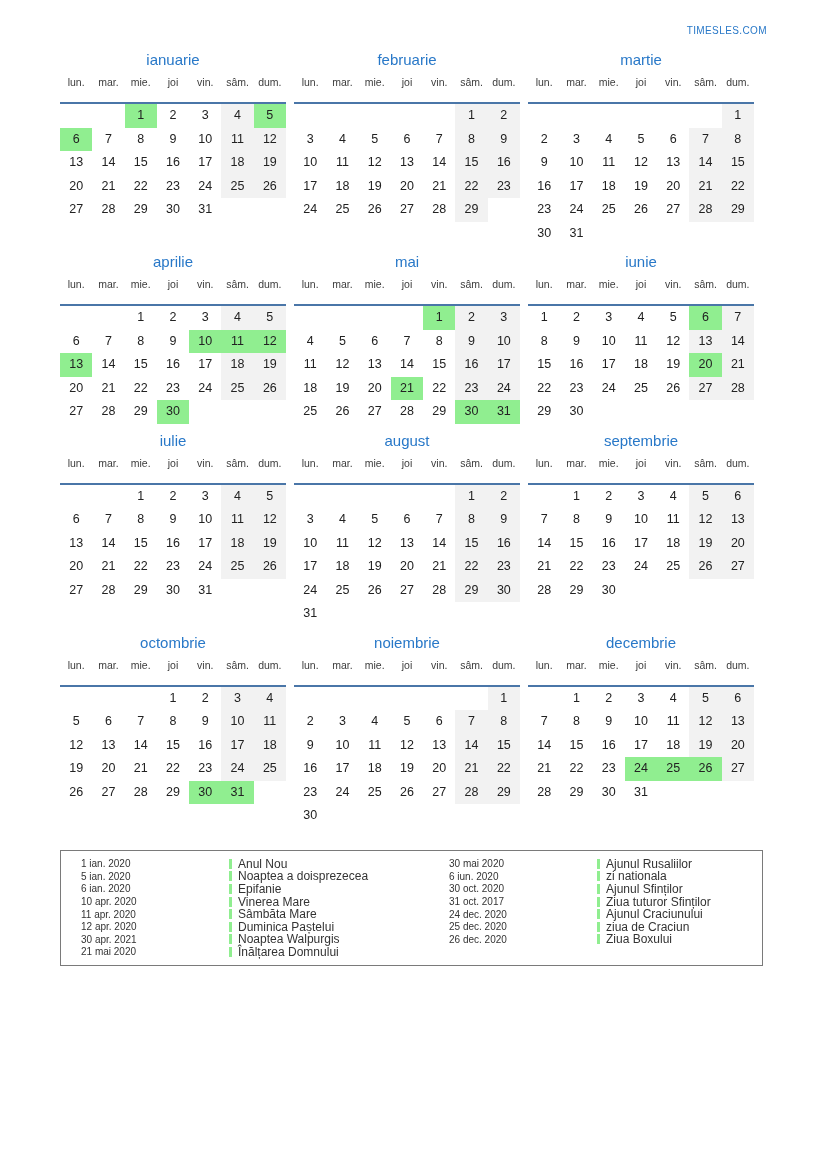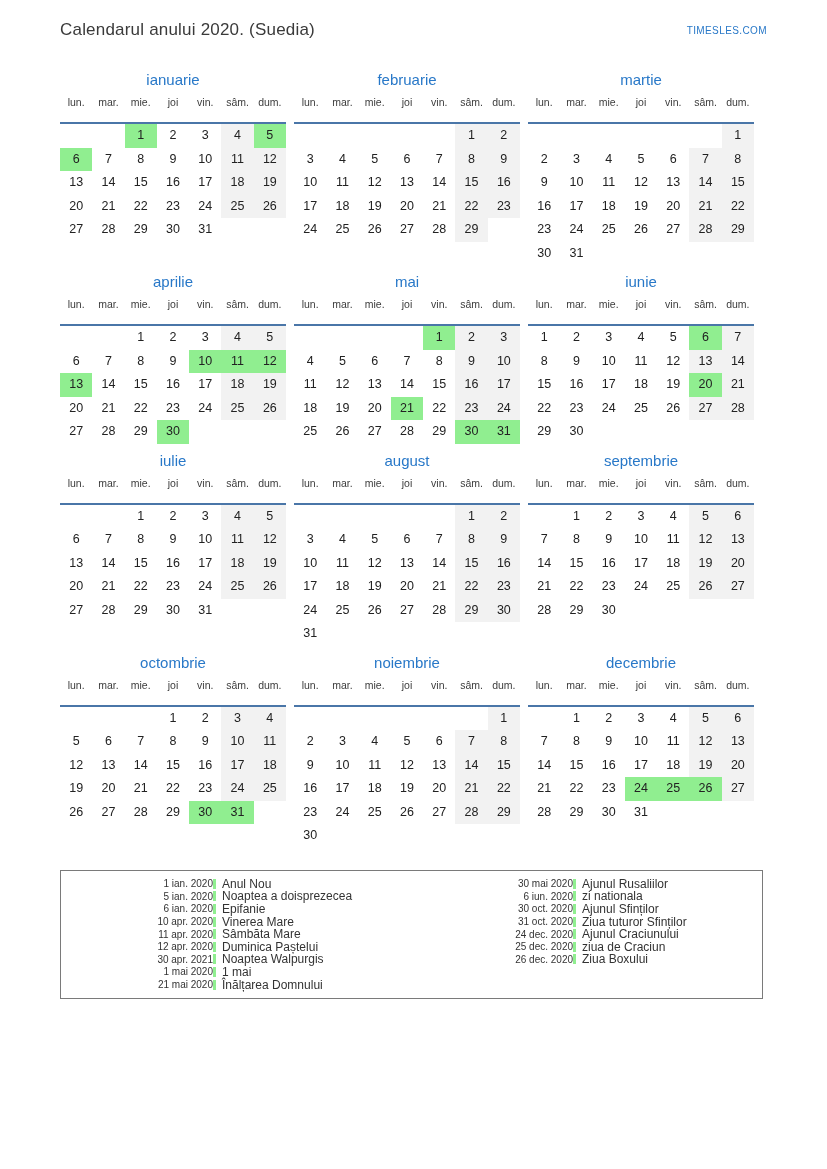--- a/index.html
+++ b/index.html
@@ -70,47 +70,45 @@
     font-size: 12.5px;
     color: var(--text);
   }
   .day.weekend { background: var(--weekend); }
   .day.holiday { background: var(--green); }
   .legend {
     margin-top: 22px;
     width: 703px;
     border: 1px solid #7a7a7a;
     display: flex;
-    padding: 7px 0 7px 4px;
-    text-align: right;
+    padding: 7px 0 7px 20px;
   }
   .legend-col { display: flex; flex-direction: column; }
   .legend-col.left  { width: 360px; }
-  .legend-col.right { flex: 1; }
+  .legend-col.right { flex: 1; margin-left: 8px; }
   .legend-row { display: flex; align-items: center; height: 12.6px; }
   .legend-date {
     width: 148px;
     font-size: 10px;
     color: #333333;
     flex-shrink: 0;
   }
   .legend-marker {
     width: 3px;
     height: 10px;
     background: var(--green);
     margin-right: 6px;
     flex-shrink: 0;
   }
   .legend-name { font-size: 12px; color: #333333; }
 </style>
 </head>
 <body>
 
 <div class="page">
-  <div class="page-title">Calendarul anului 2020. (Suedia)</div>
   <a class="site-link">TIMESLES.COM</a>
 
   <div class="months-grid">
       <div class="month">
         <div class="month-title">ianuarie</div>
         <div class="weekdays">
           <div class="weekday">lun.</div>
           <div class="weekday">mar.</div>
           <div class="weekday">mie.</div>
           <div class="weekday">joi</div>
@@ -851,25 +849,20 @@
           <span class="legend-date">12 apr. 2020</span>
           <span class="legend-marker"></span>
           <span class="legend-name">Duminica Paștelui</span>
         </div>
         <div class="legend-row">
           <span class="legend-date">30 apr. 2021</span>
           <span class="legend-marker"></span>
           <span class="legend-name">Noaptea Walpurgis</span>
         </div>
         <div class="legend-row">
-          <span class="legend-date">1 mai 2020</span>
-          <span class="legend-marker"></span>
-          <span class="legend-name">1 mai</span>
-        </div>
-        <div class="legend-row">
           <span class="legend-date">21 mai 2020</span>
           <span class="legend-marker"></span>
           <span class="legend-name">Înălțarea Domnului</span>
         </div>
       </div>
     <div class="legend-col right">
         <div class="legend-row">
           <span class="legend-date">30 mai 2020</span>
           <span class="legend-marker"></span>
           <span class="legend-name">Ajunul Rusaliilor</span>
@@ -878,21 +871,21 @@
           <span class="legend-date">6 iun. 2020</span>
           <span class="legend-marker"></span>
           <span class="legend-name">zi nationala</span>
         </div>
         <div class="legend-row">
           <span class="legend-date">30 oct. 2020</span>
           <span class="legend-marker"></span>
           <span class="legend-name">Ajunul Sfinților</span>
         </div>
         <div class="legend-row">
-          <span class="legend-date">31 oct. 2020</span>
+          <span class="legend-date">31 oct. 2017</span>
           <span class="legend-marker"></span>
           <span class="legend-name">Ziua tuturor Sfinților</span>
         </div>
         <div class="legend-row">
           <span class="legend-date">24 dec. 2020</span>
           <span class="legend-marker"></span>
           <span class="legend-name">Ajunul Craciunului</span>
         </div>
         <div class="legend-row">
           <span class="legend-date">25 dec. 2020</span>

